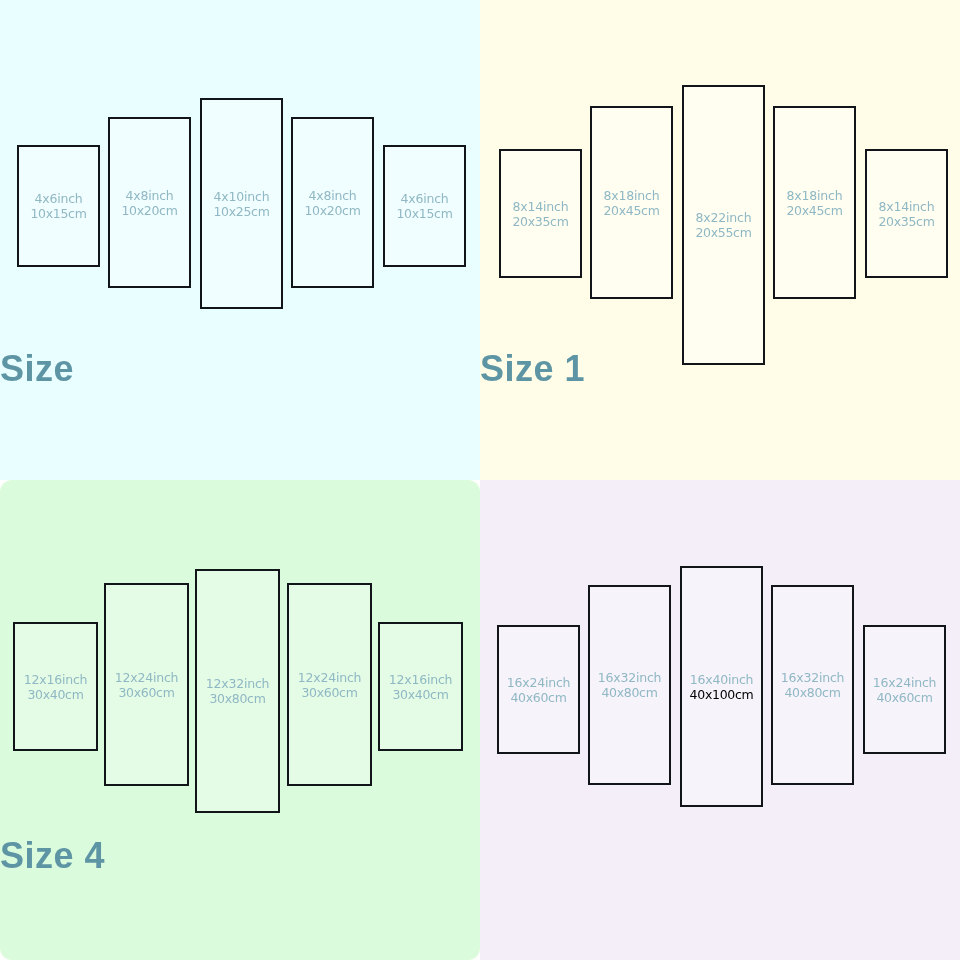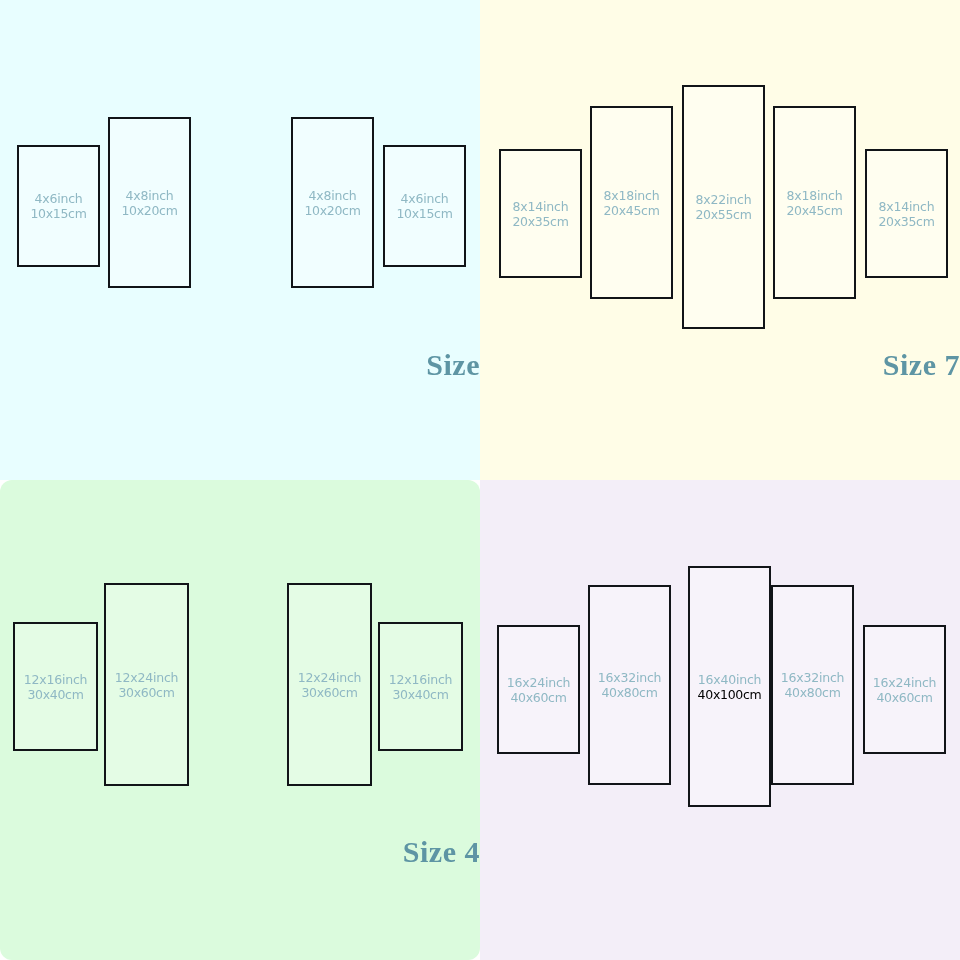--- a/index.html
+++ b/index.html
@@ -43,104 +43,112 @@
     white-space: nowrap;
     text-align: center;
   }
   .panel-line.cm {
     letter-spacing: -0.3px;
     text-align: center;
   }
   .quad-title {
     position: absolute;
     width: 100%;
-    text-align: right;
+    text-align: left;
     color: #5E95A4;
-    font-family: Liberation Serif, serif;
+    font-family: Liberation Sans, sans-serif;
     font-weight: bold;
-    font-size: 30px;
+    font-size: 36px;
     letter-spacing: 0.5px;
     white-space: nowrap;
   }
 </style>
 </head>
 <body>
 
 <div id="canvas">
     <div class="quadrant q-tl" style="background: rgb(232, 254, 255);">
       <div class="panel" style="left: 17px; top: 145px; width: 83px; height: 122px; border-color: rgb(17, 20, 24); background: rgb(241, 254, 255);">
         <div class="panel-line" style="color: rgb(143, 184, 196);">4x6inch</div>
         <div class="panel-line cm" style="color: rgb(143, 184, 196);">10x15cm</div>
       </div>
       <div class="panel" style="left: 108px; top: 117px; width: 83px; height: 171px; border-color: rgb(17, 20, 24); background: rgb(241, 254, 255);">
         <div class="panel-line" style="color: rgb(143, 184, 196);">4x8inch</div>
         <div class="panel-line cm" style="color: rgb(143, 184, 196);">10x20cm</div>
+      </div>
+      <div class="panel" style="left: 200px; top: 98px; width: 83px; height: 211px; border-color: rgb(17, 20, 24); background: rgb(241, 254, 255);">
+        <div class="panel-line" style="color: rgb(143, 184, 196);">4x10inch</div>
+        <div class="panel-line cm" style="color: rgb(143, 184, 196);">10x25cm</div>
       </div>
       <div class="panel" style="left: 291px; top: 117px; width: 83px; height: 171px; border-color: rgb(17, 20, 24); background: rgb(241, 254, 255);">
         <div class="panel-line" style="color: rgb(143, 184, 196);">4x8inch</div>
         <div class="panel-line cm" style="color: rgb(143, 184, 196);">10x20cm</div>
       </div>
       <div class="panel" style="left: 383px; top: 145px; width: 83px; height: 122px; border-color: rgb(17, 20, 24); background: rgb(241, 254, 255);">
         <div class="panel-line" style="color: rgb(143, 184, 196);">4x6inch</div>
         <div class="panel-line cm" style="color: rgb(143, 184, 196);">10x15cm</div>
       </div>
       <div class="quad-title" style="top: 348px; color: rgb(94, 149, 164);">Size</div>
     </div>
     <div class="quadrant q-tr" style="background: rgb(255, 253, 231);">
       <div class="panel" style="left: 19px; top: 149px; width: 83px; height: 129px; border-color: rgb(17, 20, 24); background: rgb(255, 254, 240);">
         <div class="panel-line" style="color: rgb(143, 184, 196);">8x14inch</div>
         <div class="panel-line cm" style="color: rgb(143, 184, 196);">20x35cm</div>
       </div>
       <div class="panel" style="left: 110px; top: 106px; width: 83px; height: 193px; border-color: rgb(17, 20, 24); background: rgb(255, 254, 240);">
         <div class="panel-line" style="color: rgb(143, 184, 196);">8x18inch</div>
         <div class="panel-line cm" style="color: rgb(143, 184, 196);">20x45cm</div>
       </div>
-      <div class="panel" style="left: 202px; top: 85px; width: 83px; height: 244px; border-color: rgb(17, 20, 24); background: rgb(255, 254, 240);">
+      <div class="panel" style="left: 202px; top: 85px; width: 83px; height: 280px; border-color: rgb(17, 20, 24); background: rgb(255, 254, 240);">
         <div class="panel-line" style="color: rgb(143, 184, 196);">8x22inch</div>
         <div class="panel-line cm" style="color: rgb(143, 184, 196);">20x55cm</div>
       </div>
       <div class="panel" style="left: 293px; top: 106px; width: 83px; height: 193px; border-color: rgb(17, 20, 24); background: rgb(255, 254, 240);">
         <div class="panel-line" style="color: rgb(143, 184, 196);">8x18inch</div>
         <div class="panel-line cm" style="color: rgb(143, 184, 196);">20x45cm</div>
       </div>
       <div class="panel" style="left: 385px; top: 149px; width: 83px; height: 129px; border-color: rgb(17, 20, 24); background: rgb(255, 254, 240);">
         <div class="panel-line" style="color: rgb(143, 184, 196);">8x14inch</div>
         <div class="panel-line cm" style="color: rgb(143, 184, 196);">20x35cm</div>
       </div>
-      <div class="quad-title" style="top: 348px; color: rgb(94, 149, 164);">Size 7</div>
+      <div class="quad-title" style="top: 348px; color: rgb(94, 149, 164);">Size 1</div>
     </div>
     <div class="quadrant q-bl" style="background: rgb(219, 251, 221);">
       <div class="panel" style="left: 13px; top: 142px; width: 85px; height: 129px; border-color: rgb(17, 20, 24); background: rgb(228, 252, 229);">
         <div class="panel-line" style="color: rgb(143, 184, 196);">12x16inch</div>
         <div class="panel-line cm" style="color: rgb(143, 184, 196);">30x40cm</div>
       </div>
       <div class="panel" style="left: 104px; top: 103px; width: 85px; height: 203px; border-color: rgb(17, 20, 24); background: rgb(228, 252, 229);">
         <div class="panel-line" style="color: rgb(143, 184, 196);">12x24inch</div>
         <div class="panel-line cm" style="color: rgb(143, 184, 196);">30x60cm</div>
+      </div>
+      <div class="panel" style="left: 195px; top: 89px; width: 85px; height: 244px; border-color: rgb(17, 20, 24); background: rgb(228, 252, 229);">
+        <div class="panel-line" style="color: rgb(143, 184, 196);">12x32inch</div>
+        <div class="panel-line cm" style="color: rgb(143, 184, 196);">30x80cm</div>
       </div>
       <div class="panel" style="left: 287px; top: 103px; width: 85px; height: 203px; border-color: rgb(17, 20, 24); background: rgb(228, 252, 229);">
         <div class="panel-line" style="color: rgb(143, 184, 196);">12x24inch</div>
         <div class="panel-line cm" style="color: rgb(143, 184, 196);">30x60cm</div>
       </div>
       <div class="panel" style="left: 378px; top: 142px; width: 85px; height: 129px; border-color: rgb(17, 20, 24); background: rgb(228, 252, 229);">
         <div class="panel-line" style="color: rgb(143, 184, 196);">12x16inch</div>
         <div class="panel-line cm" style="color: rgb(143, 184, 196);">30x40cm</div>
       </div>
       <div class="quad-title" style="top: 355px; color: rgb(94, 149, 164);">Size 4</div>
     </div>
     <div class="quadrant q-br" style="background: rgb(243, 238, 248);">
       <div class="panel" style="left: 17px; top: 145px; width: 83px; height: 129px; border-color: rgb(17, 20, 24); background: rgb(247, 243, 250);">
         <div class="panel-line" style="color: rgb(143, 184, 196);">16x24inch</div>
         <div class="panel-line cm" style="color: rgb(143, 184, 196);">40x60cm</div>
       </div>
       <div class="panel" style="left: 108px; top: 105px; width: 83px; height: 200px; border-color: rgb(17, 20, 24); background: rgb(247, 243, 250);">
         <div class="panel-line" style="color: rgb(143, 184, 196);">16x32inch</div>
         <div class="panel-line cm" style="color: rgb(143, 184, 196);">40x80cm</div>
       </div>
-      <div class="panel" style="left: 208px; top: 86px; width: 83px; height: 241px; border-color: rgb(17, 20, 24); background: rgb(247, 243, 250);">
+      <div class="panel" style="left: 200px; top: 86px; width: 83px; height: 241px; border-color: rgb(17, 20, 24); background: rgb(247, 243, 250);">
         <div class="panel-line" style="color: rgb(143, 184, 196);">16x40inch</div>
         <div class="panel-line cm" style="color: #000000;">40x100cm</div>
       </div>
       <div class="panel" style="left: 291px; top: 105px; width: 83px; height: 200px; border-color: rgb(17, 20, 24); background: rgb(247, 243, 250);">
         <div class="panel-line" style="color: rgb(143, 184, 196);">16x32inch</div>
         <div class="panel-line cm" style="color: rgb(143, 184, 196);">40x80cm</div>
       </div>
       <div class="panel" style="left: 383px; top: 145px; width: 83px; height: 129px; border-color: rgb(17, 20, 24); background: rgb(247, 243, 250);">
         <div class="panel-line" style="color: rgb(143, 184, 196);">16x24inch</div>
         <div class="panel-line cm" style="color: rgb(143, 184, 196);">40x60cm</div>

